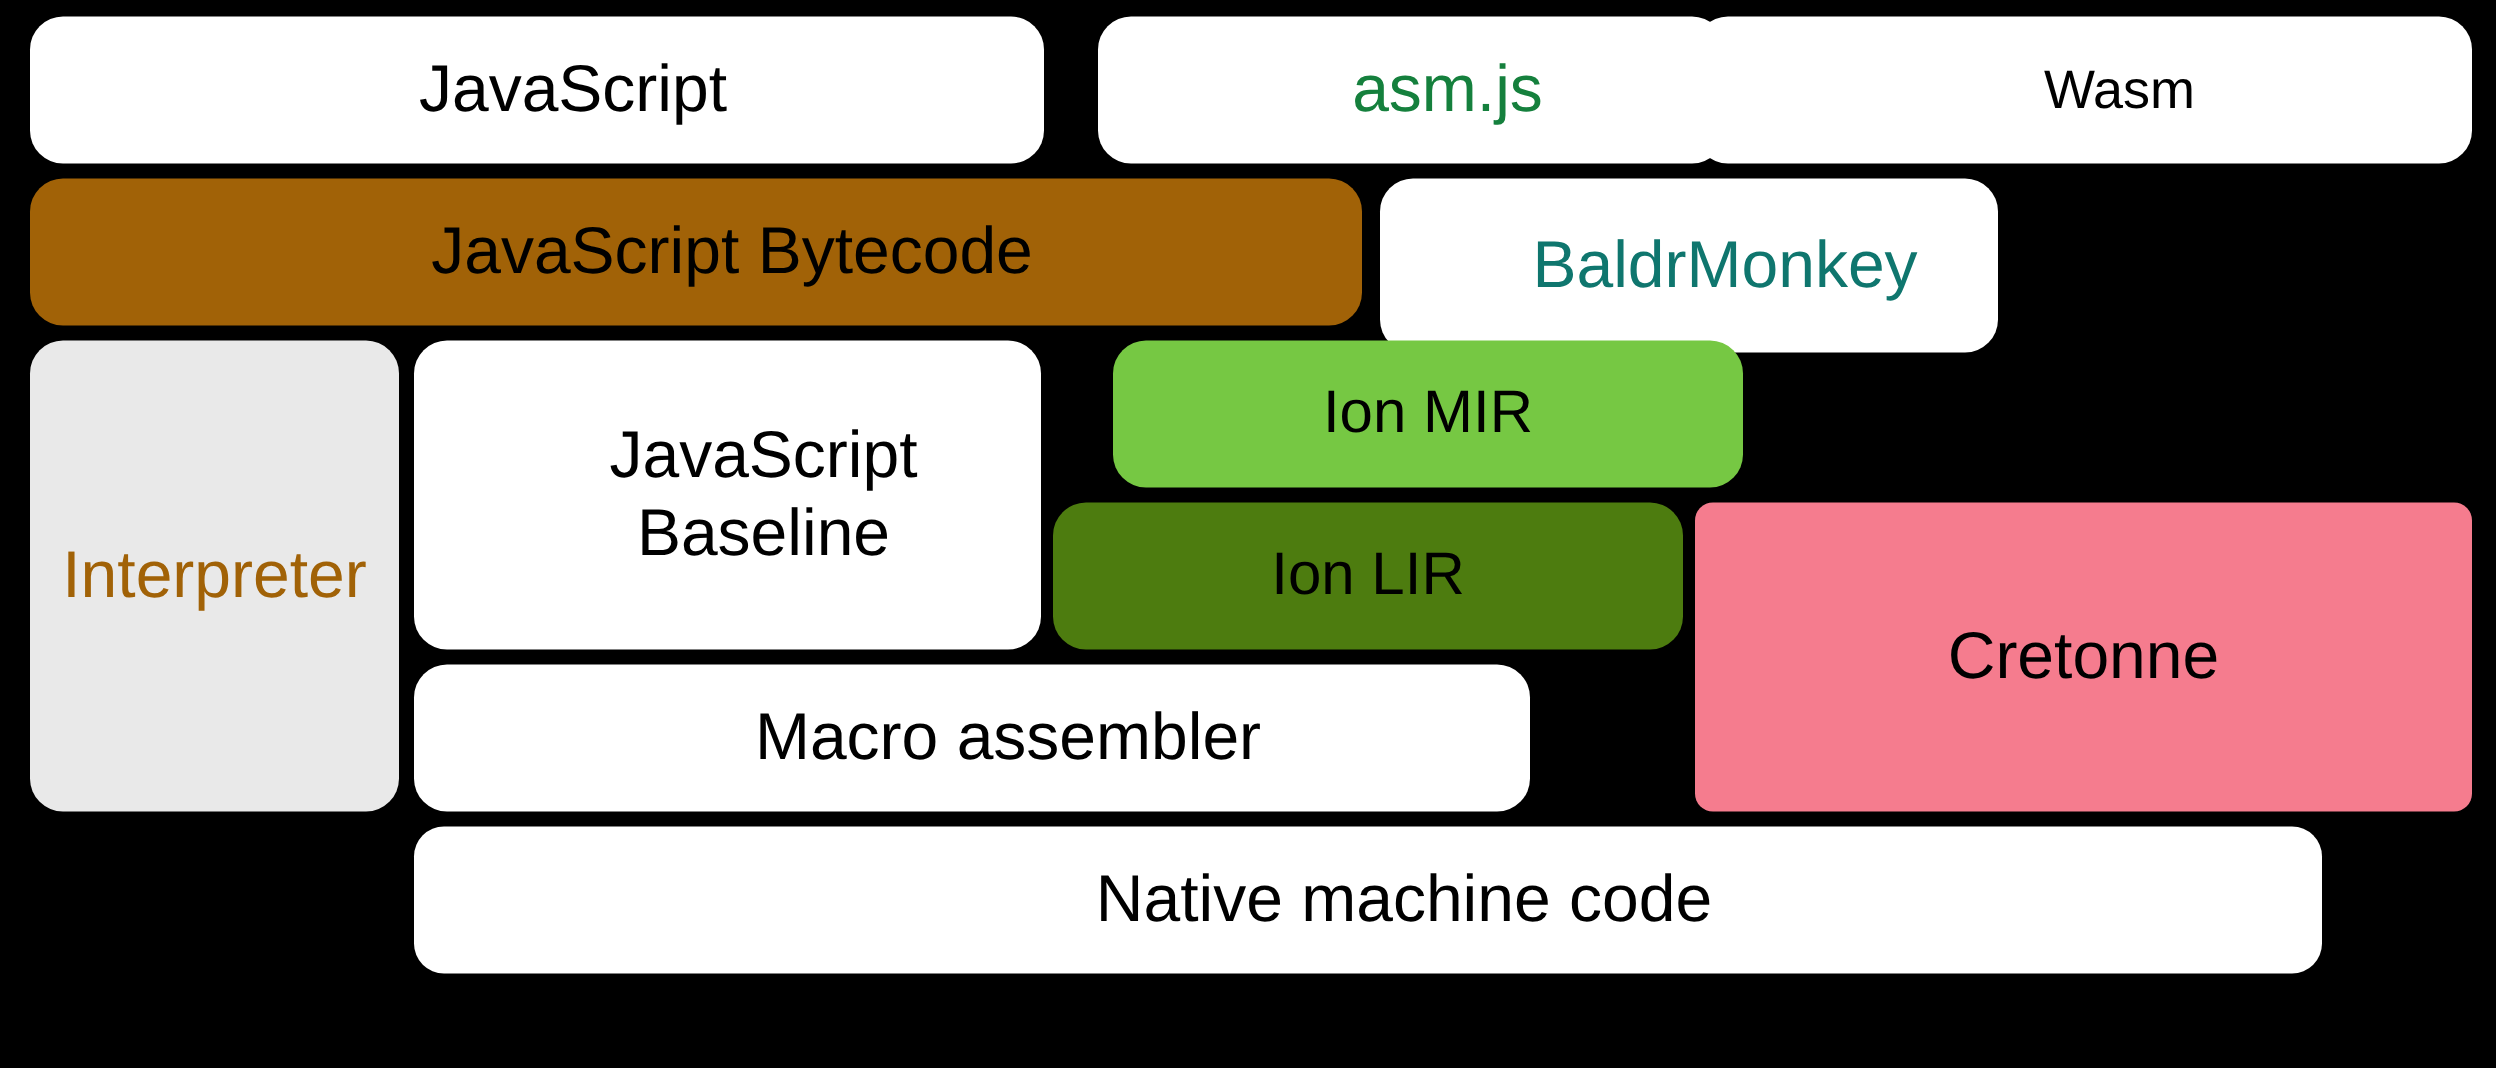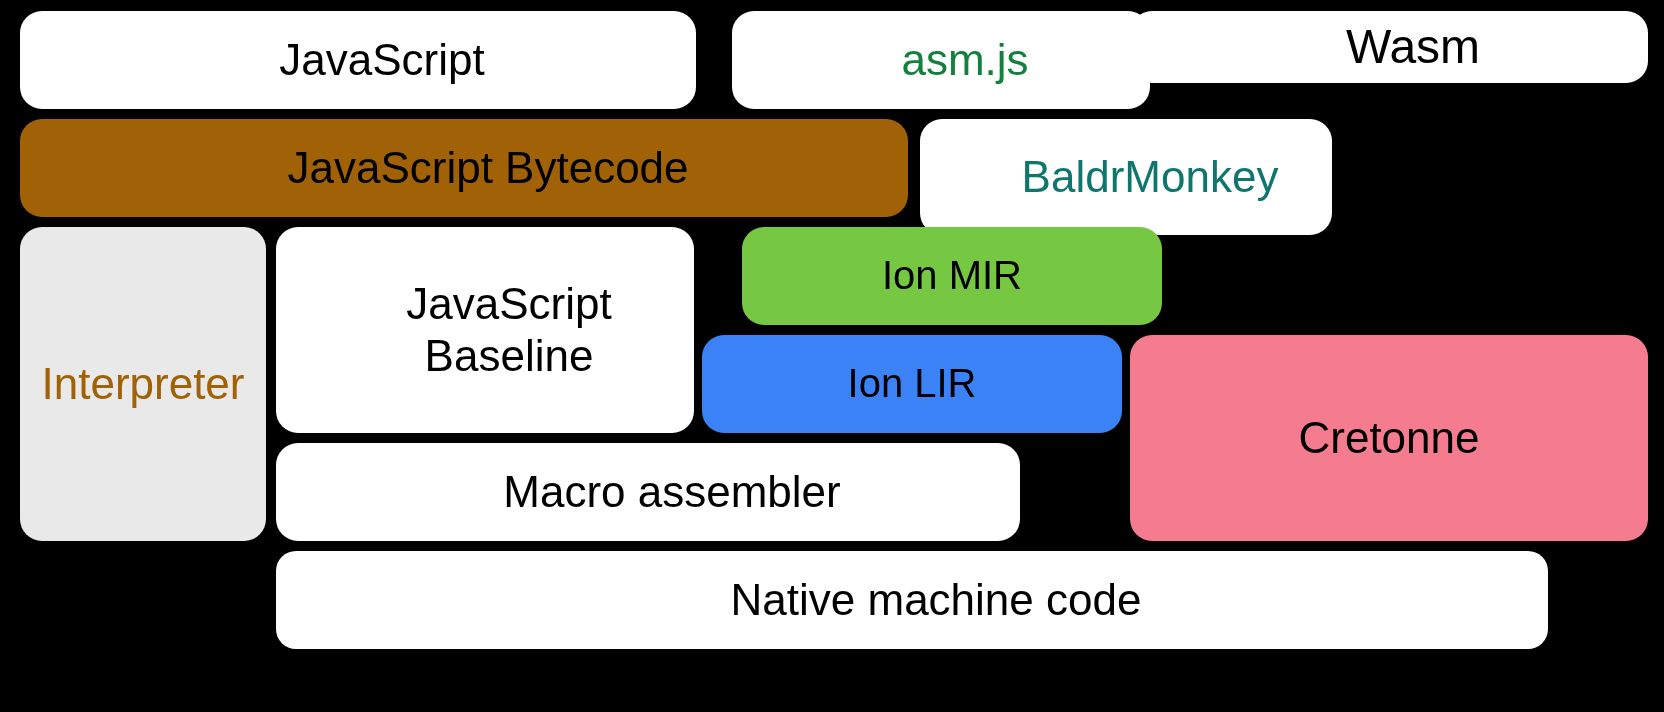--- a/index.html
+++ b/index.html
@@ -33,27 +33,27 @@
   .fill-green { background: #76C843; }
   .fill-pink  { background: #F57C8E; }
 </style>
 </head>
 <body>
 
 <div id="canvas">
     <div style="position: absolute; left: 0px; top: 0px; width: 0px; height: 0px;"></div>
     <div class="node fill-white" style="left: 20px; top: 11px; width: 676px; height: 98px; font-size: 44px; background: rgb(255, 255, 255); color: rgb(0, 0, 0);">JavaScript</div>
     <div class="node fill-white" style="left: 704px; top: 11px; width: 418px; height: 98px; font-size: 44px; background: rgb(255, 255, 255); color: #15803d; margin-left: 28px;">asm.js</div>
-    <div class="node fill-white" style="left: 1130px; top: 11px; width: 518px; height: 72px; font-size: 48px; background: rgb(255, 255, 255); color: rgb(0, 0, 0);">Wasm</div>
+    <div class="node fill-white" style="left: 1130px; top: 11px; width: 518px; height: 98px; font-size: 36px; background: rgb(255, 255, 255); color: rgb(0, 0, 0);">Wasm</div>
     <div style="position: absolute; left: 0px; top: 0px; width: 0px; height: 0px;"></div>
     <div class="node fill-white" style="left: 20px; top: 119px; width: 888px; height: 98px; font-size: 44px; background: #a16207; color: rgb(0, 0, 0);">JavaScript Bytecode</div>
     <div class="node fill-white" style="left: 920px; top: 119px; width: 412px; height: 116px; font-size: 44px; background: rgb(255, 255, 255); color: #0f766e;">BaldrMonkey</div>
     <div style="position: absolute; left: 0px; top: 0px; width: 0px; height: 0px;"></div>
     <div class="node fill-gray" style="left: 20px; top: 227px; width: 246px; height: 314px; font-size: 44px; background: rgb(233, 233, 233); color: #a16207;">Interpreter</div>
     <div class="node fill-white" style="left: 276px; top: 227px; width: 418px; height: 206px; font-size: 44px; background: rgb(255, 255, 255); color: rgb(0, 0, 0);">JavaScript
 Baseline</div>
     <div class="node fill-green" style="left: 702px; top: 227px; width: 420px; height: 98px; font-size: 40px; background: rgb(118, 200, 67); color: rgb(0, 0, 0); margin-left: 40px;">Ion MIR</div>
-    <div class="node fill-green" style="left: 702px; top: 335px; width: 420px; height: 98px; font-size: 40px; background: #3b82f6; color: rgb(0, 0, 0);">Ion LIR</div>
-    <div class="node fill-pink" style="left: 1130px; top: 335px; width: 518px; height: 206px; font-size: 44px; background: rgb(245, 124, 142); color: rgb(0, 0, 0);">Cretonne</div>
+    <div class="node fill-green" style="left: 702px; top: 335px; width: 420px; height: 98px; font-size: 40px; background: #4d7c0f; color: rgb(0, 0, 0);">Ion LIR</div>
+    <div class="node fill-pink" style="left: 1130px; top: 335px; width: 518px; height: 206px; font-size: 44px; background: rgb(245, 124, 142); color: rgb(0, 0, 0); border-radius: 12px;">Cretonne</div>
     <div class="node fill-white" style="left: 276px; top: 443px; width: 744px; height: 98px; font-size: 44px; background: rgb(255, 255, 255); color: rgb(0, 0, 0);">Macro assembler</div>
     <div style="position: absolute; left: 0px; top: 0px; width: 0px; height: 0px;"></div>
     <div class="node fill-white" style="left: 276px; top: 551px; width: 1272px; height: 98px; font-size: 44px; background: rgb(255, 255, 255); color: rgb(0, 0, 0); border-radius: 20px;">Native machine code</div>
   </div>
 
 </body></html>

